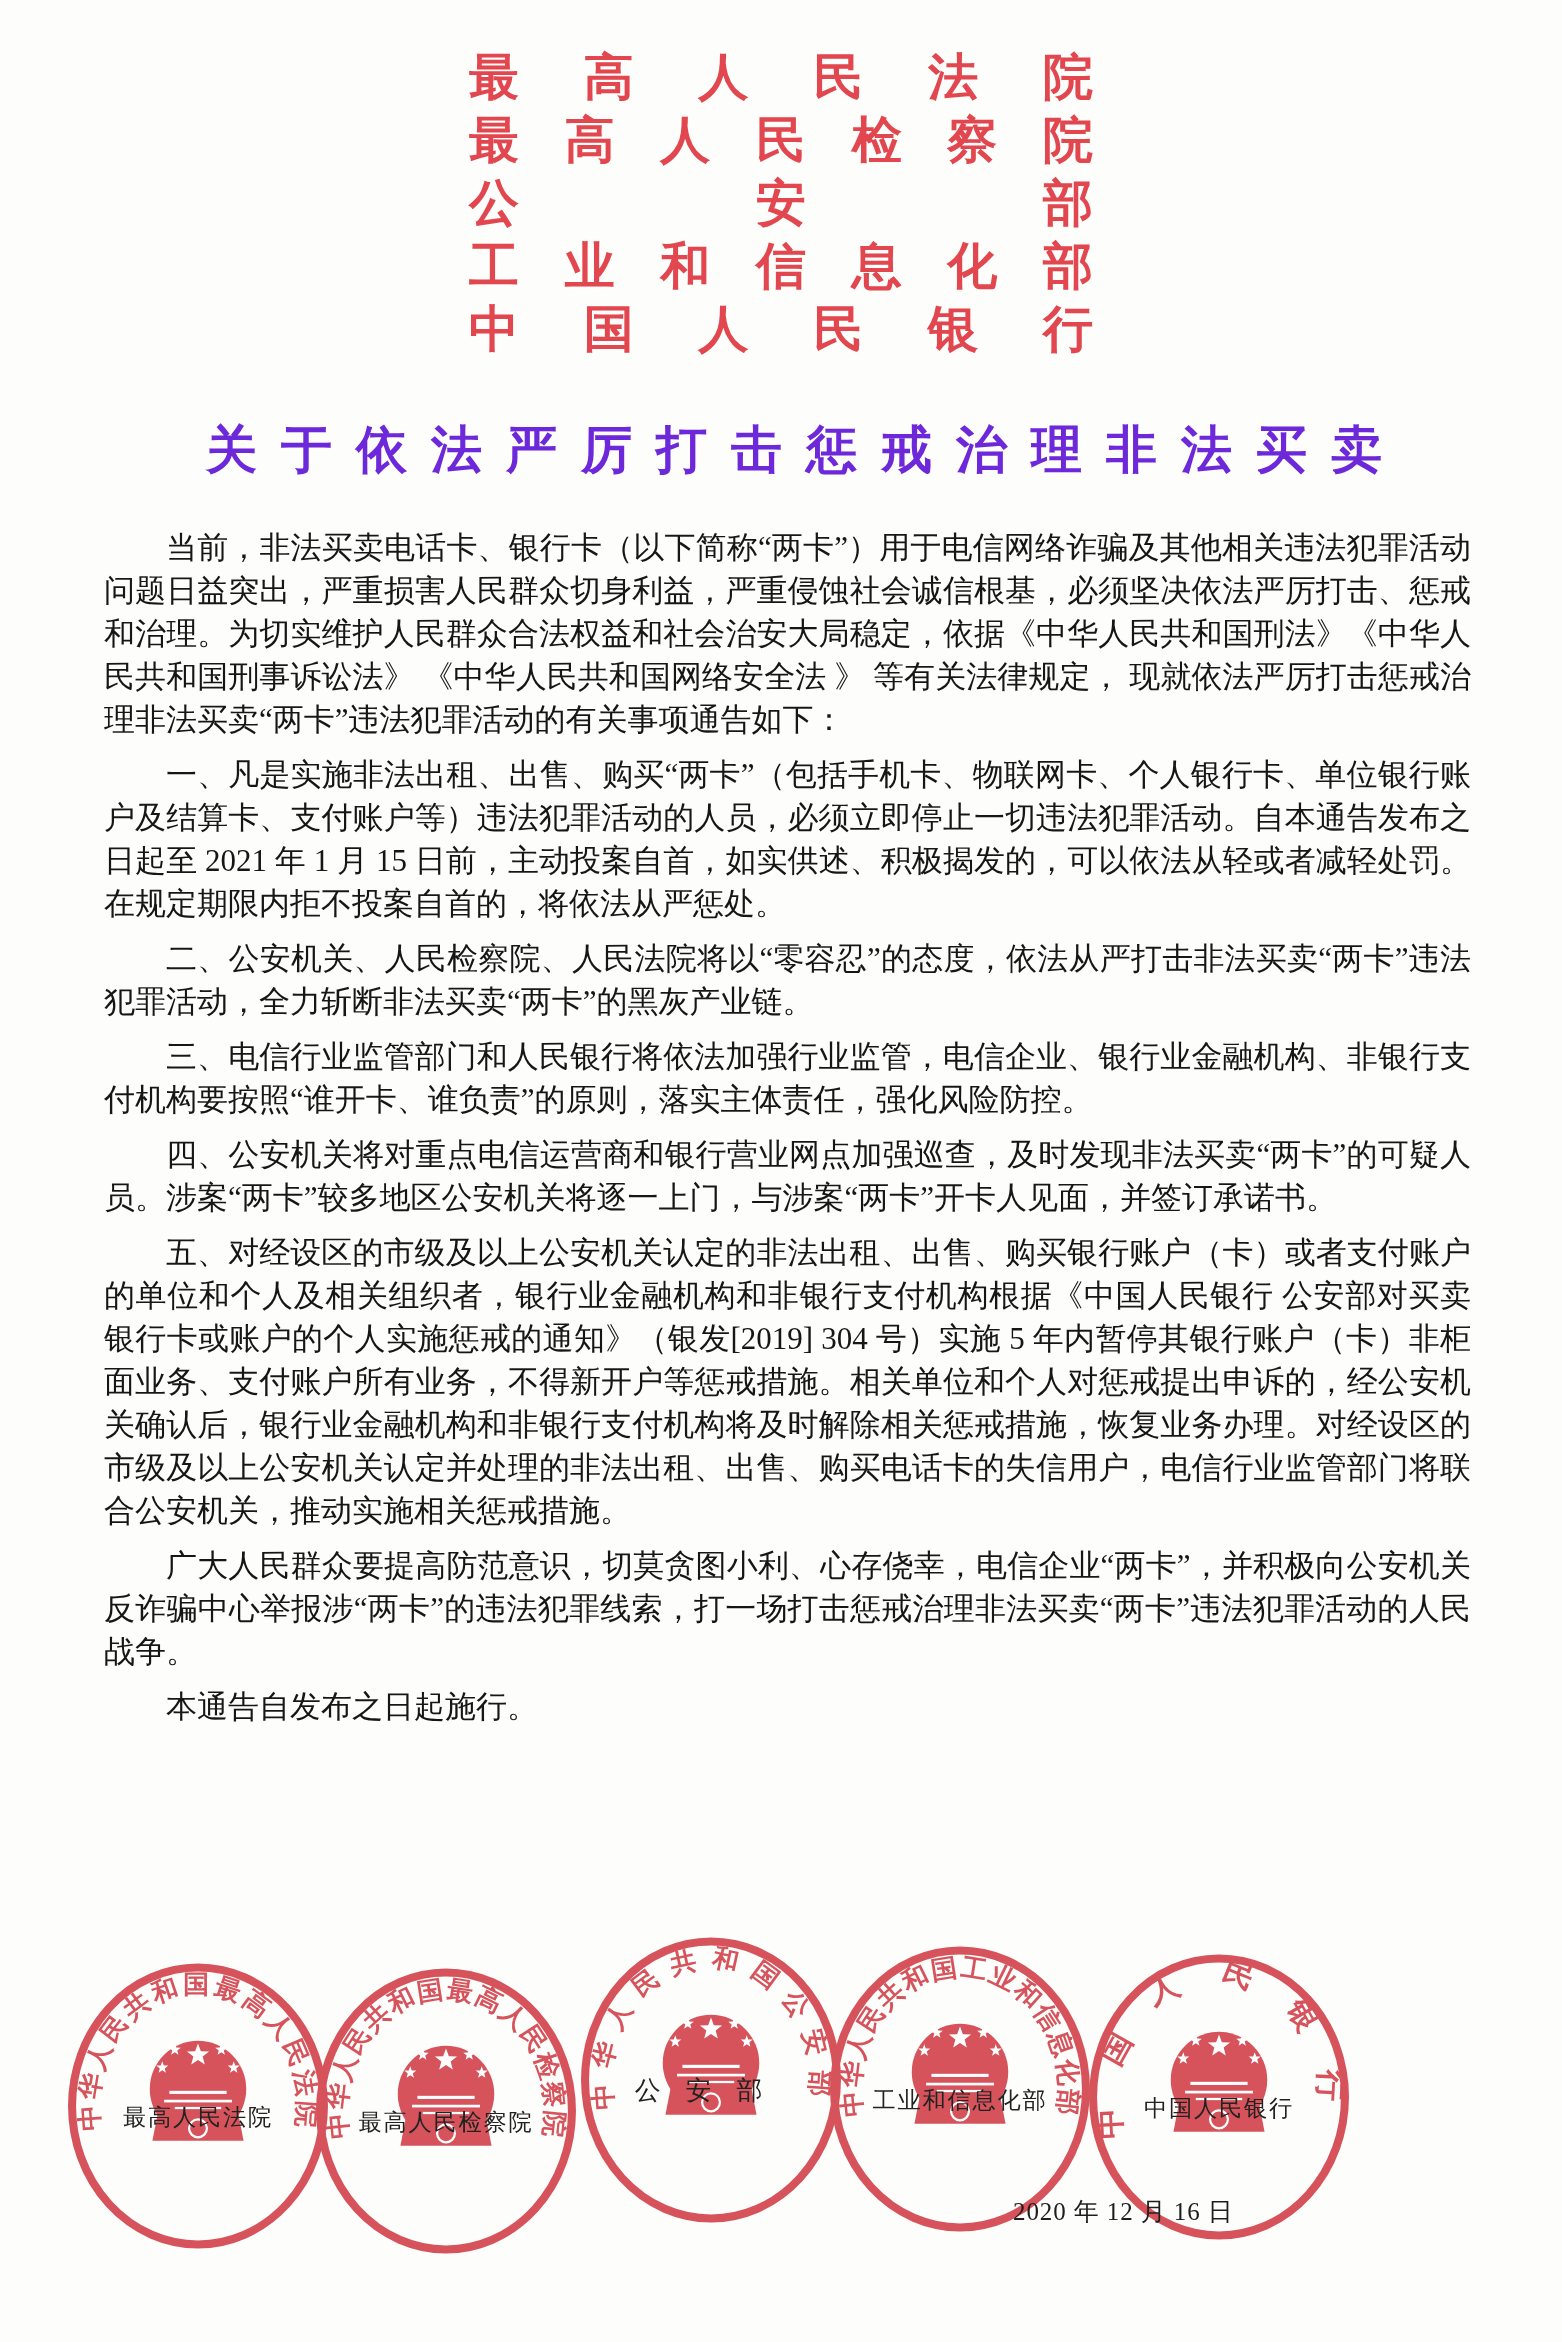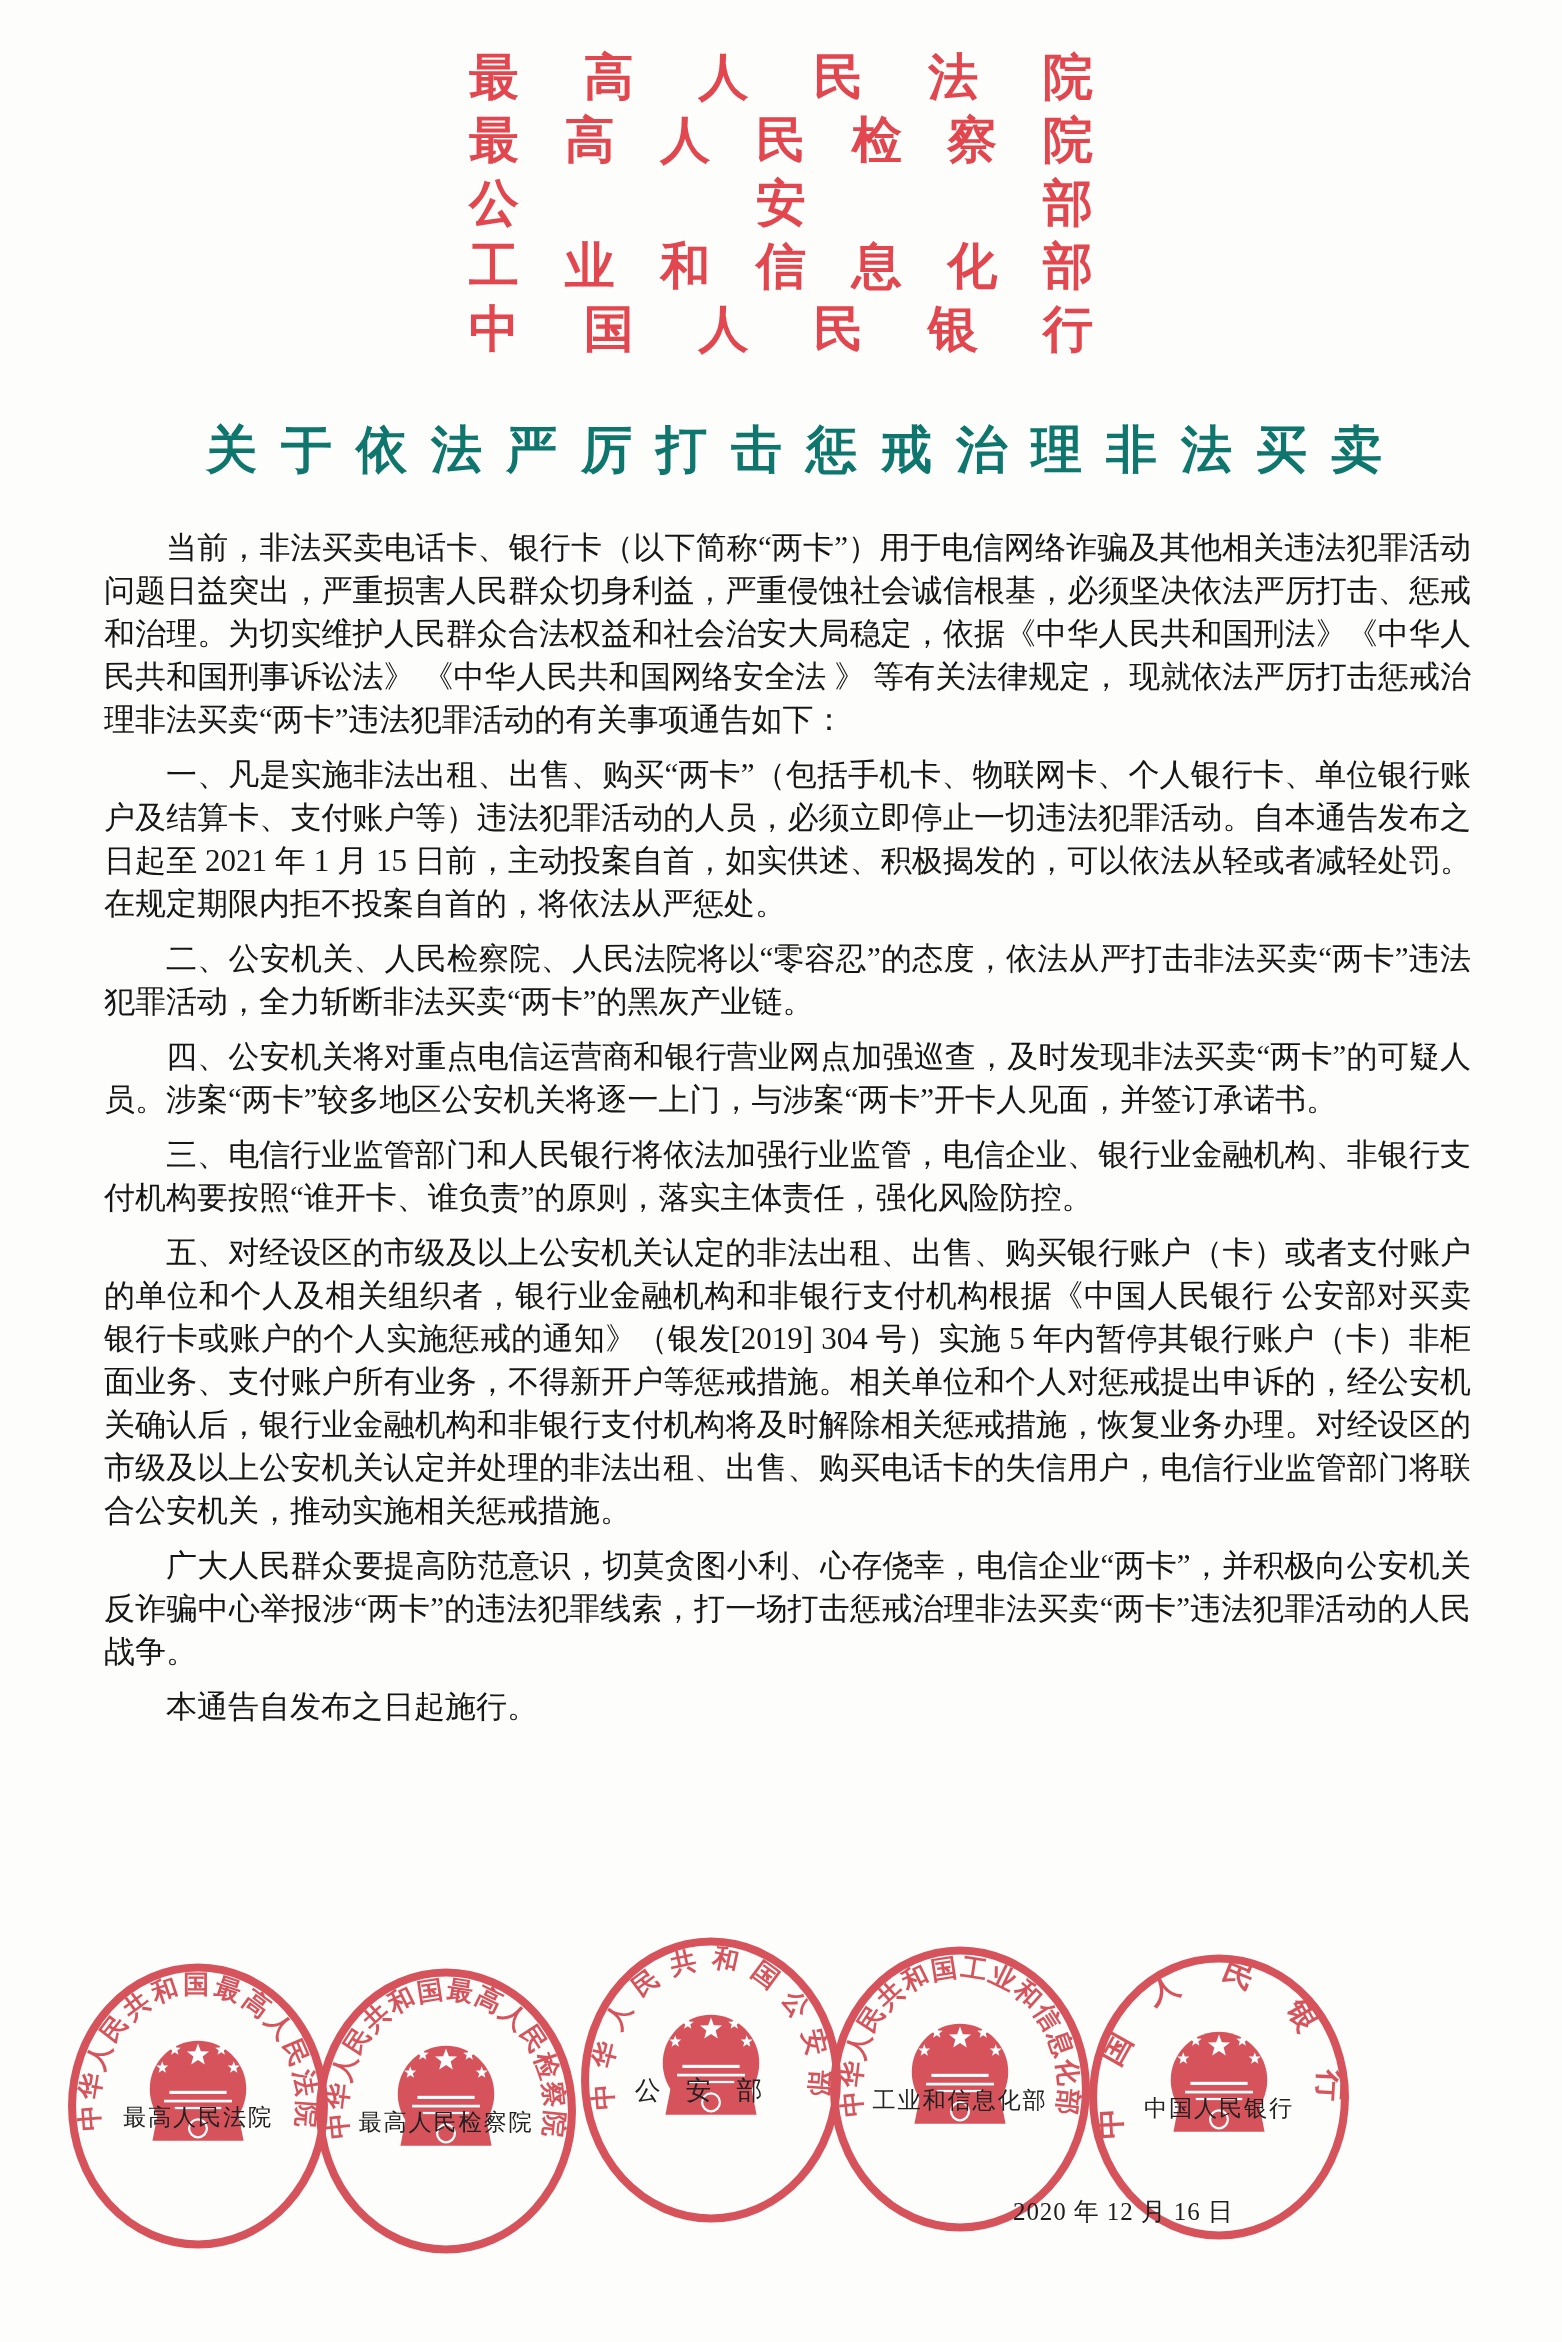--- a/index.html
+++ b/index.html
@@ -6,21 +6,21 @@
   .page{
     width:1562px;height:2343px;background:#fdfdfb;position:relative;overflow:hidden;
     font-family:"Liberation Serif","DejaVu Serif",serif;margin:0 auto;
   }
   .agency-header{padding-top:46px;}
   .agency-line{
     width:624px;margin:0 auto;height:63px;font-size:50px;font-weight:700;
     color:#e2474f;display:flex;justify-content:space-between;align-items:center;
   }
   .doc-title{
-    margin-top:53px;text-align:center;font-weight:700;color:#0f766e;
+    margin-top:53px;text-align:center;font-weight:700;color:#6d28d9;
     font-size:51px;line-height:72px;letter-spacing:24px;text-indent:24px;margin-left:26px;
   }
   .doc-title div{white-space:nowrap;}
   .body-text{
     margin:40px 79px 0 92px;font-size:31px;line-height:43px;
     text-align:justify;color:#161616;
   }
   .body-text p{margin:12px;text-indent:2em;}
   .seals{position:absolute;left:0;bottom:22px;width:100%;height:400px;}
   .seal{position:absolute;width:268px;height:296px;}
@@ -83,22 +83,22 @@
   </header>
 
   <h1 class="doc-title">
     <div>关于依法严厉打击惩戒治理非法买卖</div>
   </h1>
 
   <main class="body-text">
     <p>当前，非法买卖电话卡、银行卡（以下简称“两卡”）用于电信网络诈骗及其他相关违法犯罪活动问题日益突出，严重损害人民群众切身利益，严重侵蚀社会诚信根基，必须坚决依法严厉打击、惩戒和治理。为切实维护人民群众合法权益和社会治安大局稳定，依据《中华人民共和国刑法》《中华人民共和国刑事诉讼法》 《中华人民共和国网络安全法 》  等有关法律规定， 现就依法严厉打击惩戒治理非法买卖“两卡”违法犯罪活动的有关事项通告如下：</p>
     <p>一、凡是实施非法出租、出售、购买“两卡”（包括手机卡、物联网卡、个人银行卡、单位银行账户及结算卡、支付账户等）违法犯罪活动的人员，必须立即停止一切违法犯罪活动。自本通告发布之日起至 2021 年 1 月 15 日前，主动投案自首，如实供述、积极揭发的，可以依法从轻或者减轻处罚。  在规定期限内拒不投案自首的，将依法从严惩处。</p>
     <p>二、公安机关、人民检察院、人民法院将以“零容忍”的态度，依法从严打击非法买卖“两卡”违法犯罪活动，全力斩断非法买卖“两卡”的黑灰产业链。</p>
+    <p>三、电信行业监管部门和人民银行将依法加强行业监管，电信企业、银行业金融机构、非银行支付机构要按照“谁开卡、谁负责”的原则，落实主体责任，强化风险防控。</p>
     <p>四、公安机关将对重点电信运营商和银行营业网点加强巡查，及时发现非法买卖“两卡”的可疑人员。涉案“两卡”较多地区公安机关将逐一上门，与涉案“两卡”开卡人见面，并签订承诺书。</p>
-    <p>三、电信行业监管部门和人民银行将依法加强行业监管，电信企业、银行业金融机构、非银行支付机构要按照“谁开卡、谁负责”的原则，落实主体责任，强化风险防控。</p>
     <p>五、对经设区的市级及以上公安机关认定的非法出租、出售、购买银行账户（卡）或者支付账户的单位和个人及相关组织者，银行业金融机构和非银行支付机构根据《中国人民银行 公安部对买卖银行卡或账户的个人实施惩戒的通知》（银发[2019] 304 号）实施 5 年内暂停其银行账户（卡）非柜面业务、支付账户所有业务，不得新开户等惩戒措施。相关单位和个人对惩戒提出申诉的，经公安机关确认后，银行业金融机构和非银行支付机构将及时解除相关惩戒措施，恢复业务办理。对经设区的市级及以上公安机关认定并处理的非法出租、出售、购买电话卡的失信用户，电信行业监管部门将联合公安机关，推动实施相关惩戒措施。</p>
     <p>广大人民群众要提高防范意识，切莫贪图小利、心存侥幸，电信企业“两卡”，并积极向公安机关反诈骗中心举报涉“两卡”的违法犯罪线索，打一场打击惩戒治理非法买卖“两卡”违法犯罪活动的人民战争。</p>
     <p>本通告自发布之日起施行。</p>
   </main>
 
   <footer class="seals">
     <div class="seal seal-1">
         <svg width="268" height="296" viewBox="0 0 300 330">
           <defs>
             <path id="rim0" d="M 44.7 208 A 112 126 0 1 1 255.3 208" fill="none"></path>

